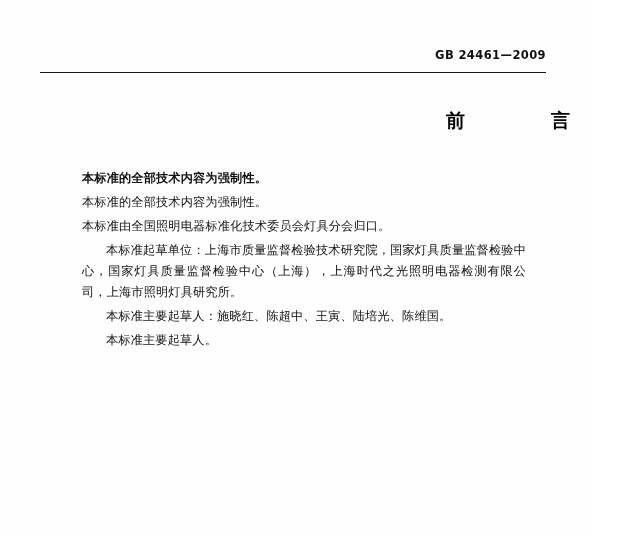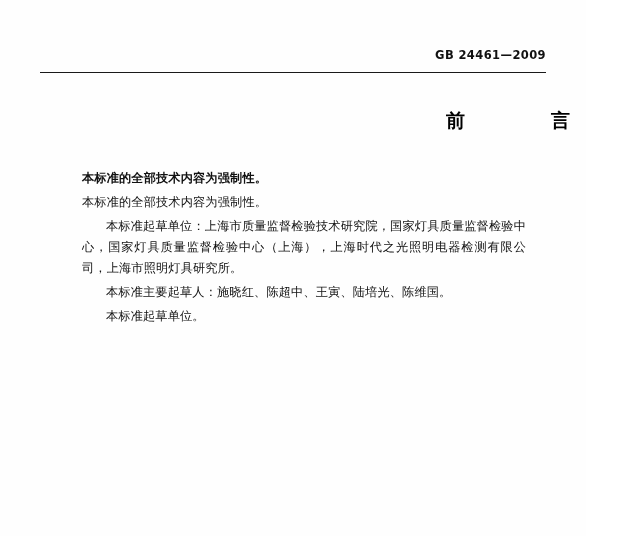--- a/index.html
+++ b/index.html
@@ -83,22 +83,23 @@
   <div class="header-rule"></div>
 
   <div class="doc-title">前　　言</div>
 
   <div class="body-block">
 
     <p class="para bold">本标准的全部技术内容为强制性。</p>
 
     <p class="para">本标准的全部技术内容为强制性。</p>
 
+    <p class="para">本标准由全国照明电器标准化技术委员会灯具分会归口。</p>
 
     <p class="para indent">本标准起草单位：上海市质量监督检验技术研究院，国家灯具质量监督检验中心，国家灯具质量监督检验中心（上海），上海时代之光照明电器检测有限公司，上海市照明灯具研究所。</p>
 
     <p class="para indent">本标准主要起草人：施晓红、陈超中、王寅、陆培光、陈维国。</p>
 
-    <p class="para indent">本标准起草单位。</p>
+    <p class="para indent">本标准主要起草人。</p>
 
   </div>
 
 </div>
 
 </body></html>

